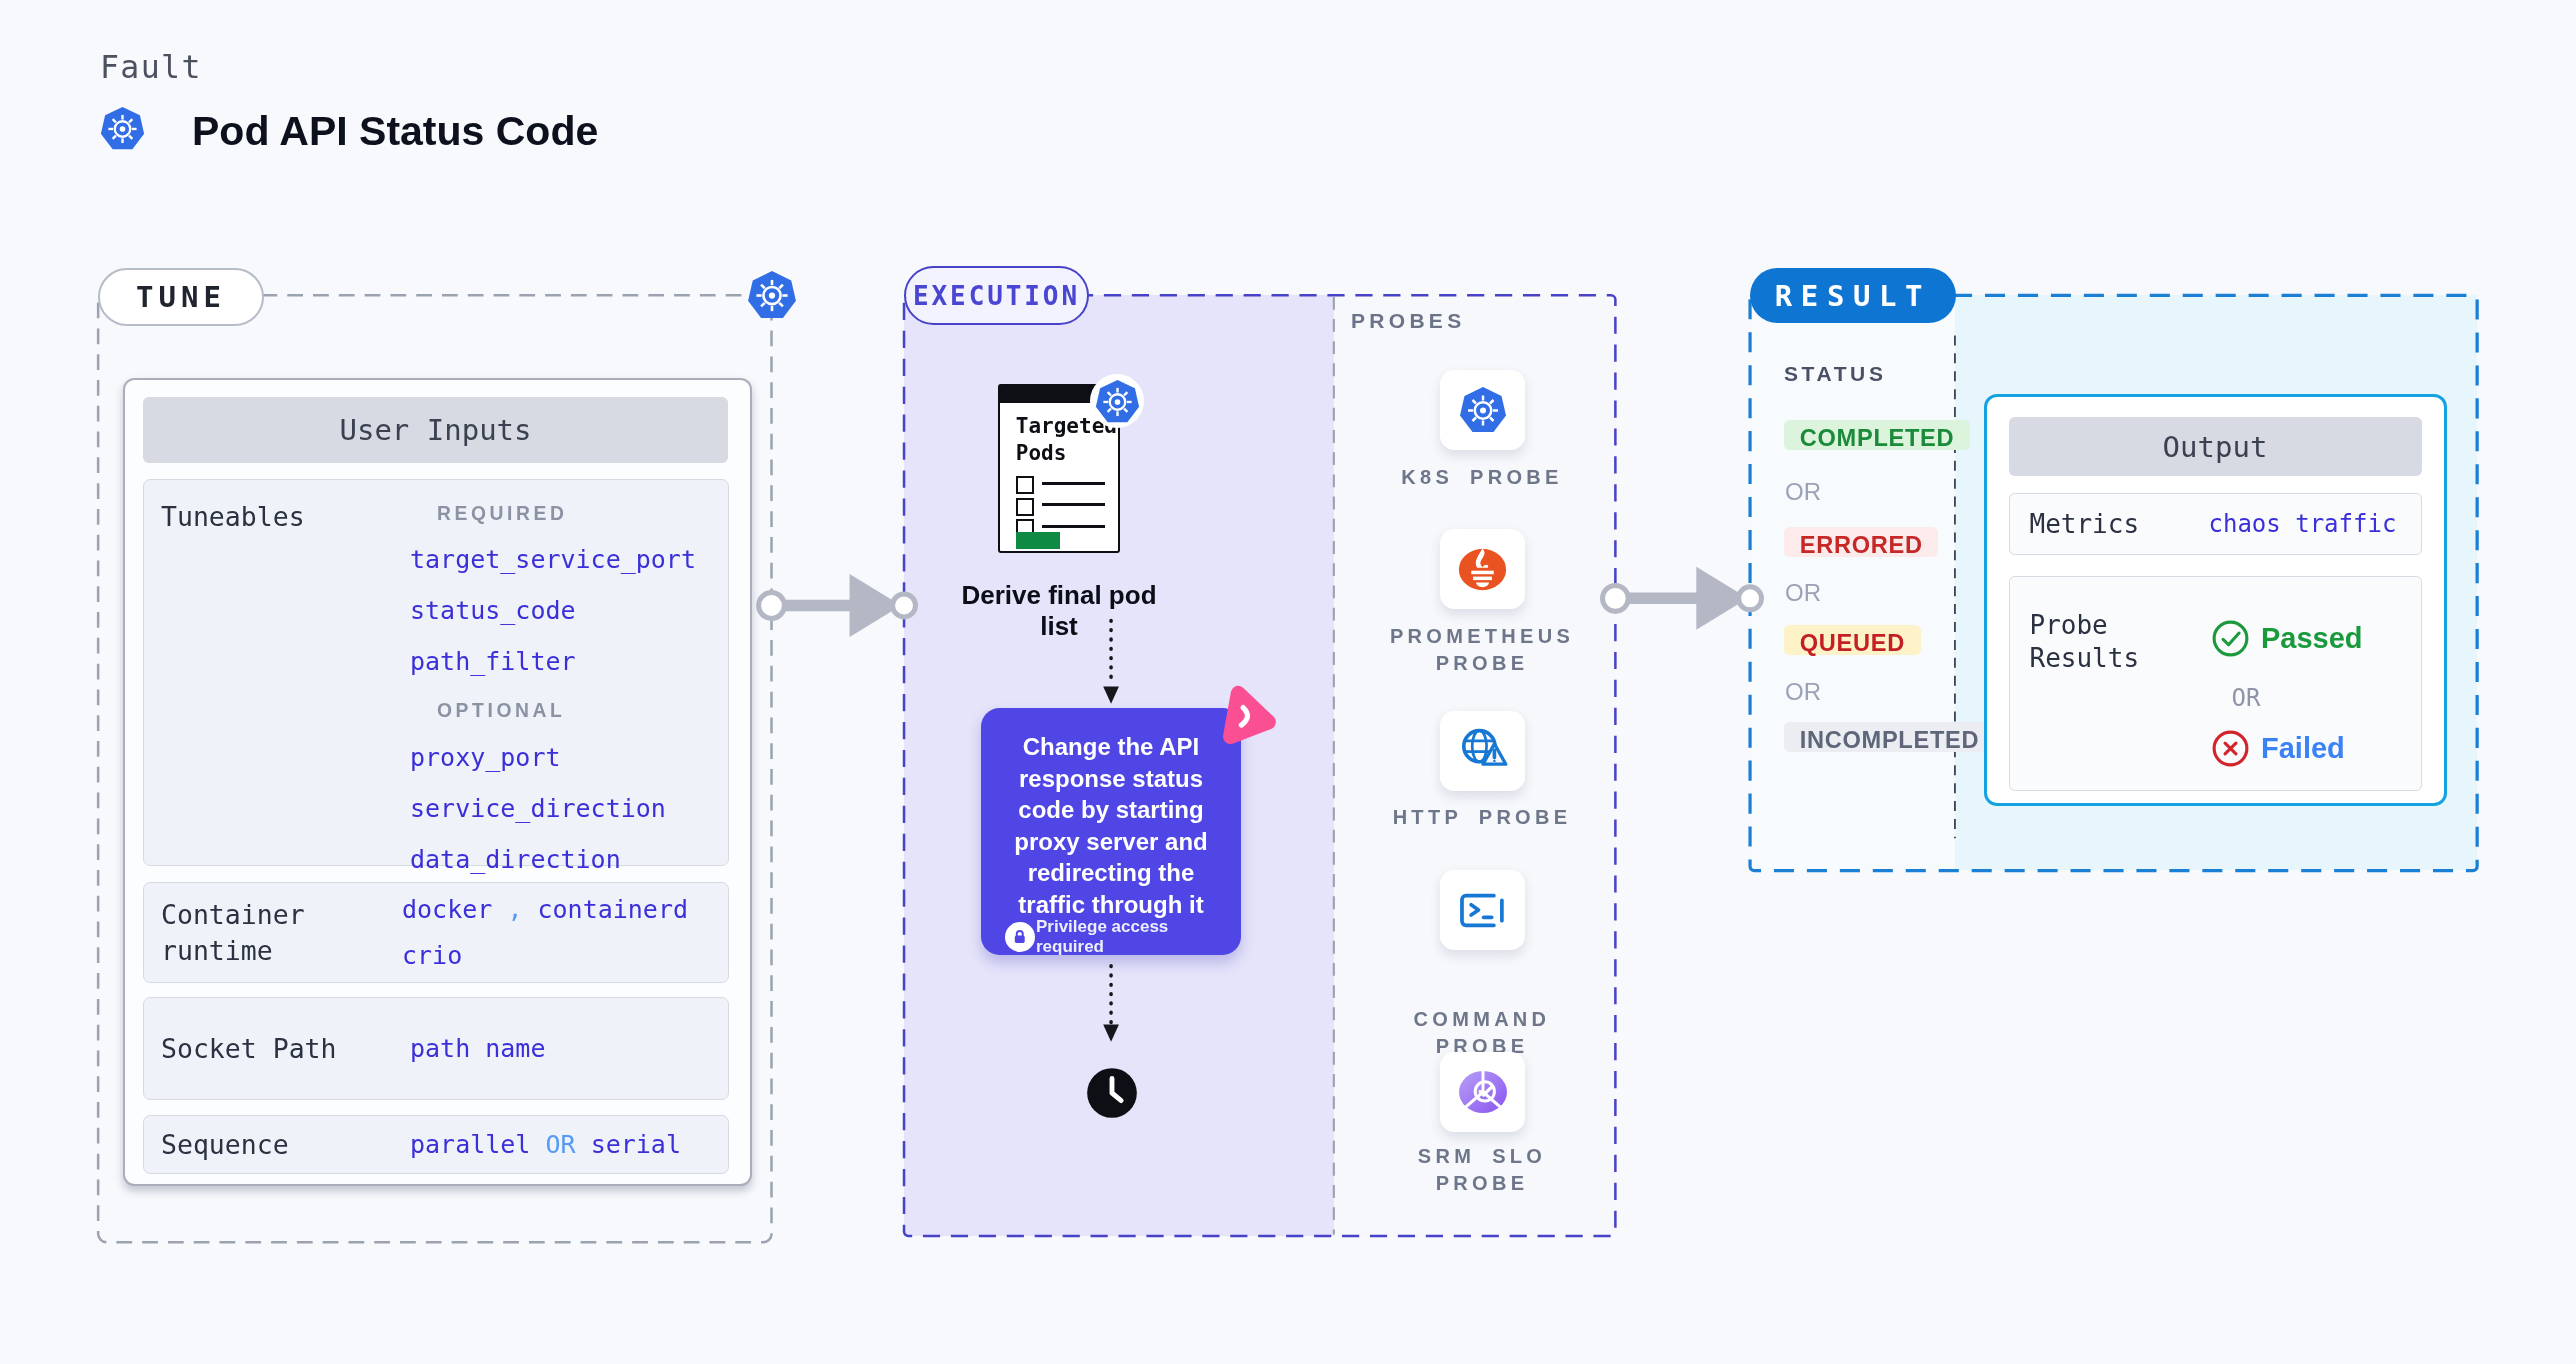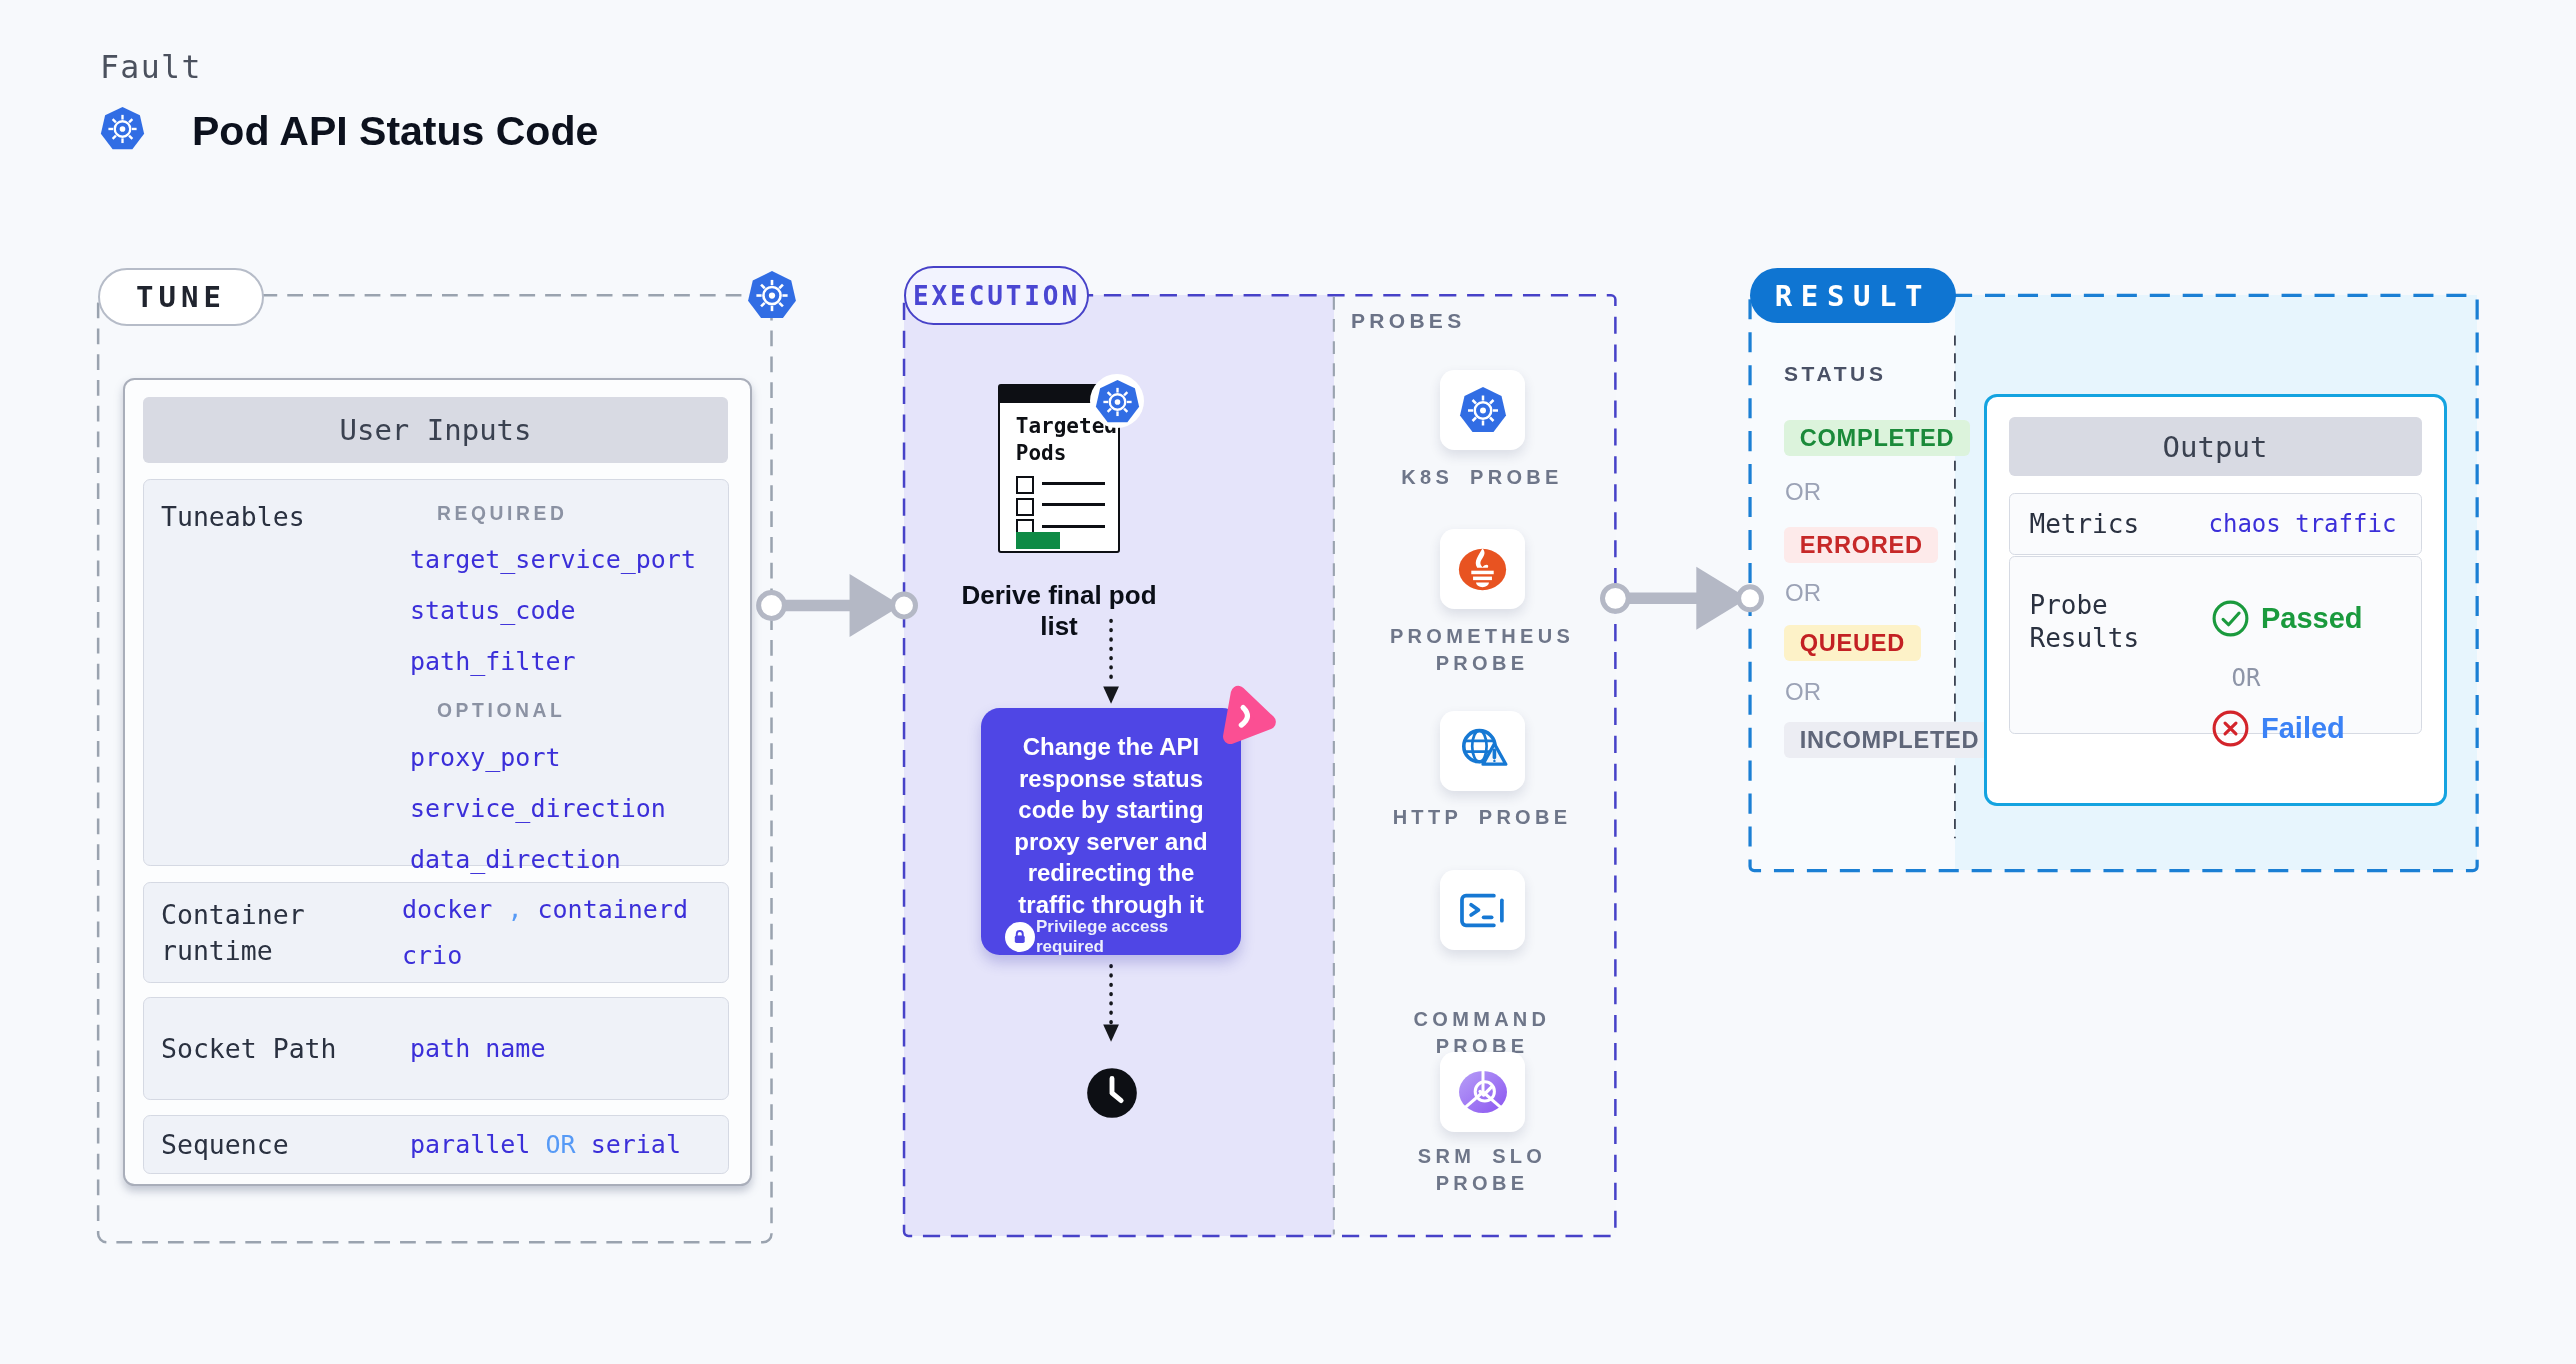--- a/index.html
+++ b/index.html
@@ -68,37 +68,37 @@
                 font-size:21px;letter-spacing:4.3px;color:#6b7387;z-index:3;}
   .probe-card{position:absolute;left:1440px;width:85px;height:80px;background:#ffffff;border-radius:14.3px;
               box-shadow:0 5.7px 11.5px rgba(30,40,80,.12);display:flex;align-items:center;justify-content:center;z-index:3;}
   .probe-label{position:absolute;left:1389px;width:186px;text-align:center;z-index:3;
                font-family:"Liberation Sans","DejaVu Sans",sans-serif;font-weight:bold;font-size:20px;
                letter-spacing:4.3px;word-spacing:7.2px;line-height:26.5px;color:#6e7689;}
 
   
   #status-label{left:1784px;top:362px;font-family:"Liberation Sans","DejaVu Sans",sans-serif;font-weight:bold;
                 font-size:21px;letter-spacing:3.6px;color:#4a5166;z-index:3;}
-  .badge{position:absolute;left:1784px;height:36px;line-height:36px;padding:0 15.8px;border-radius:5.7px;
+  .badge{position:absolute;left:1784px;height:30px;line-height:36px;padding:0 15.8px;border-radius:5.7px;
          font-family:"Liberation Sans","DejaVu Sans",sans-serif;font-weight:bold;font-size:23.6px;letter-spacing:0.7px;z-index:3;}
   .st-completed{background:#dcf3dc;color:#1b8a3a;}
   .st-errored{background:#fdeaea;color:#c62828;}
   .st-queued{background:#fdf2c8;color:#c32023;}
   .st-incompleted{background:#ecedf3;color:#5f6679;}
   .or-sep{position:absolute;left:1785px;font-family:"Liberation Sans","DejaVu Sans",sans-serif;
           font-size:24px;color:#9ba2b6;z-index:3;}
   #output-card{left:1984px;top:394px;width:463px;height:412px;background:#ffffff;border:3.6px solid #14a3e0;
                border-radius:13px;z-index:3;box-sizing:border-box;}
   #output-header{position:absolute;left:21.5px;top:20px;width:413px;height:59px;background:#d8dae3;border-radius:5.7px;
                  display:flex;align-items:center;justify-content:center;font-size:29px;color:#3a4150;}
   .out-row{position:absolute;left:21.5px;width:413px;background:#fafbfd;border:1.4px solid #d6dae3;border-radius:5.7px;box-sizing:border-box;}
   #metrics-row{top:96px;height:62px;display:flex;align-items:center;}
   #metrics-label{padding-left:20px;width:179px;font-size:26px;color:#2a3140;flex:none;}
   #metrics-value{font-size:24px;color:#3b2fd9;}
-  #proberes-row{top:159px;height:178px;}
+  #proberes-row{top:179px;height:215px;}
   #proberes-label{position:absolute;left:20px;top:31.5px;width:158px;font-size:26px;line-height:33px;color:#2a3140;}
   .res-line{position:absolute;display:flex;align-items:center;gap:11.5px;
             font-family:"Liberation Sans","DejaVu Sans",sans-serif;font-weight:bold;font-size:29px;}
   #passed-line{left:201px;top:42px;color:#1a9a3d;}
   #failed-line{left:201px;top:152px;color:#3b82f6;}
   #out-or{position:absolute;left:222px;top:107px;font-size:24px;color:#8e95a8;}
 </style>
 </head>
 <body>
 

